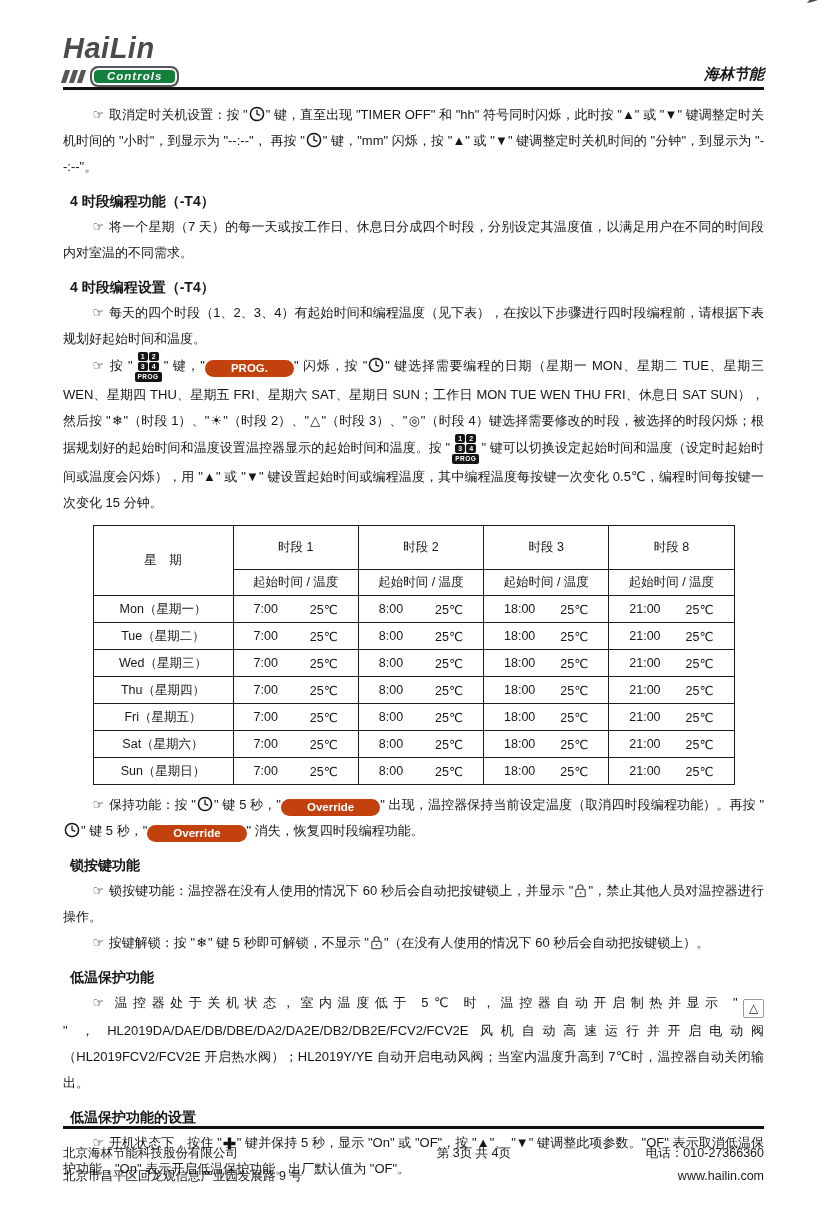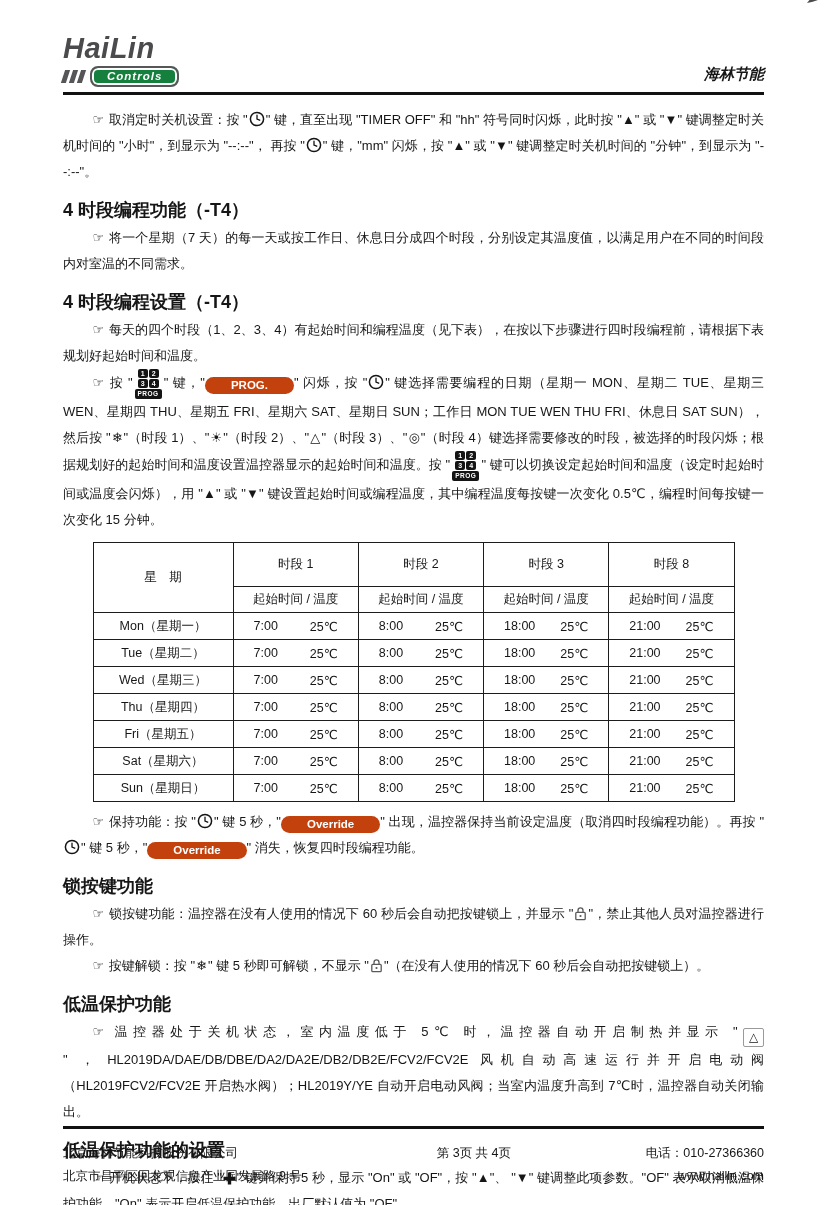--- a/index.html
+++ b/index.html
@@ -6,36 +6,36 @@
   html,body { margin:0; padding:0; }
   body {
     width:827px; height:1205px; background:#ffffff; color:#161616;
     font-family:"Liberation Sans","DejaVu Sans",sans-serif;
     position:relative; overflow:hidden;
   }
   .page { padding:34px 63px 0 63px; }
 
   
   .header { display:flex; justify-content:space-between; align-items:flex-end;
-            border-bottom:3px solid #111; padding-bottom:5px; }
+            border-bottom:3px solid #111; }
   .logo { line-height:1; }
   .brand { font-size:29px; font-weight:bold; font-style:italic; color:#4b4b4d;
            letter-spacing:.5px; position:relative; display:inline-block; padding-right:14px; }
   .leaf { position:absolute; top:-9px; right:-2px; }
   .controls-row { display:flex; align-items:center; margin-top:3px; }
   .stripe { width:5px; height:13px; background:#565658; transform:skewX(-18deg); margin-right:3px; }
   .pill { background:#15803d; color:#fff; font-weight:bold; font-style:italic;
           font-size:11.5px; line-height:15px; padding:1px 15px; border-radius:8px;
           box-shadow: inset 0 0 0 2px #fff; border:2px solid #565658; margin-left:3px; letter-spacing:1px; }
   .slogan { font-size:15px; font-weight:bold; font-style:italic; padding-bottom:3px; }
 
   
   .para { font-size:13px; line-height:2.0; margin:0; text-align:justify; text-indent:2.2em; }
   .para.mt { margin-top:12px; }
-  .sec { font-size:18px; font-weight:bold; margin:13px 0 3px 0; }
+  .sec { font-size:14px; font-weight:bold; margin:13px 0 3px 7px; }
   .sp { letter-spacing:.42em; }
   .ch-icon { font-style:normal; color:#161616; padding:0 1px; }
   .pointer { font-size:13px; color:#333; }
   .icon-svg { vertical-align:-3px; }
   .badge { display:inline-block; background:#c2410c; color:#fff; border-radius:9px;
            padding:0 26px; font-size:11.5px; line-height:17px; vertical-align:-2px;
            text-indent:0; font-weight:bold; }
   .frostbox { display:inline-flex; align-items:center; justify-content:center;
               width:21px; height:19px; border:1.3px solid #9a9a9a; border-radius:2px;
               font-size:12px; vertical-align:-5px; text-indent:0; background:#fff; }

